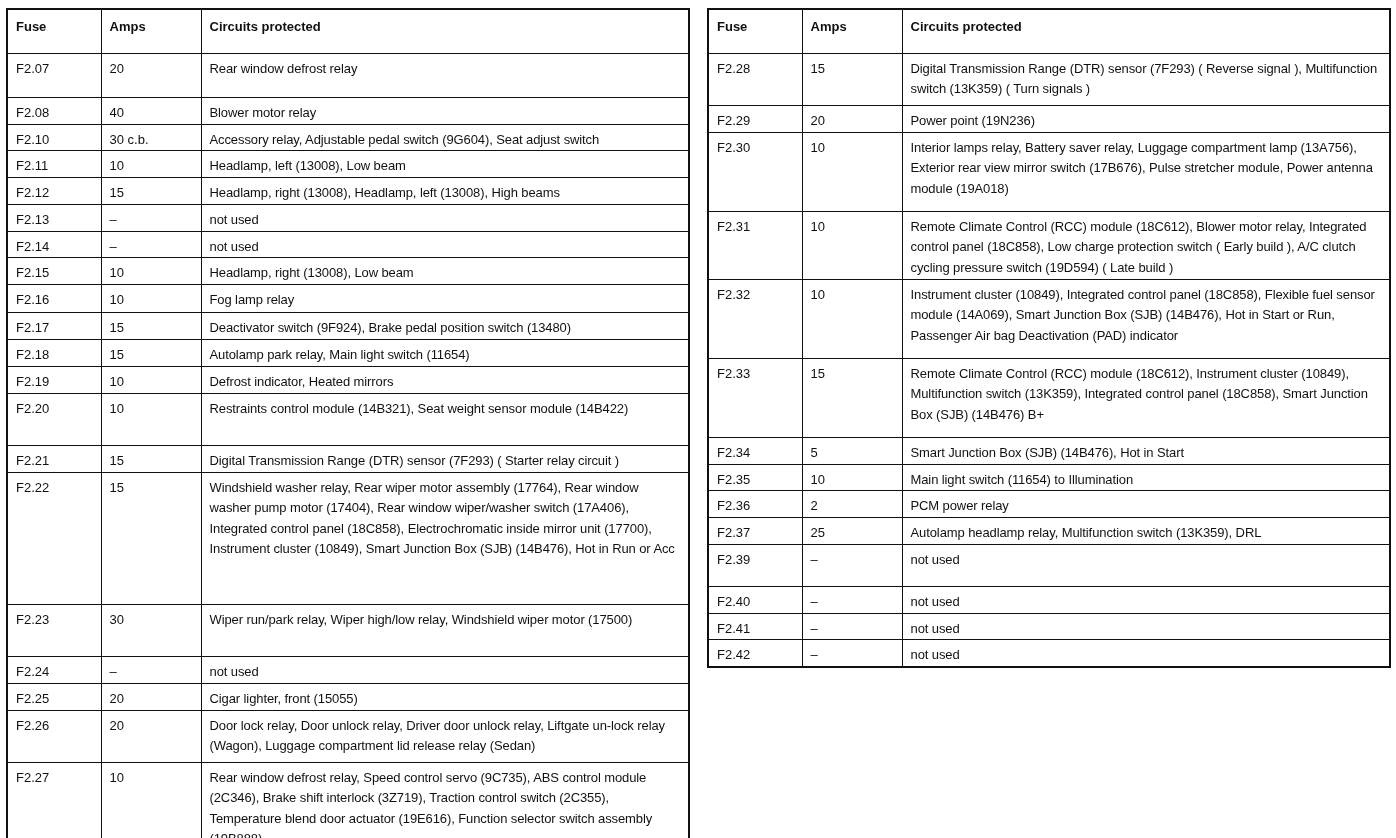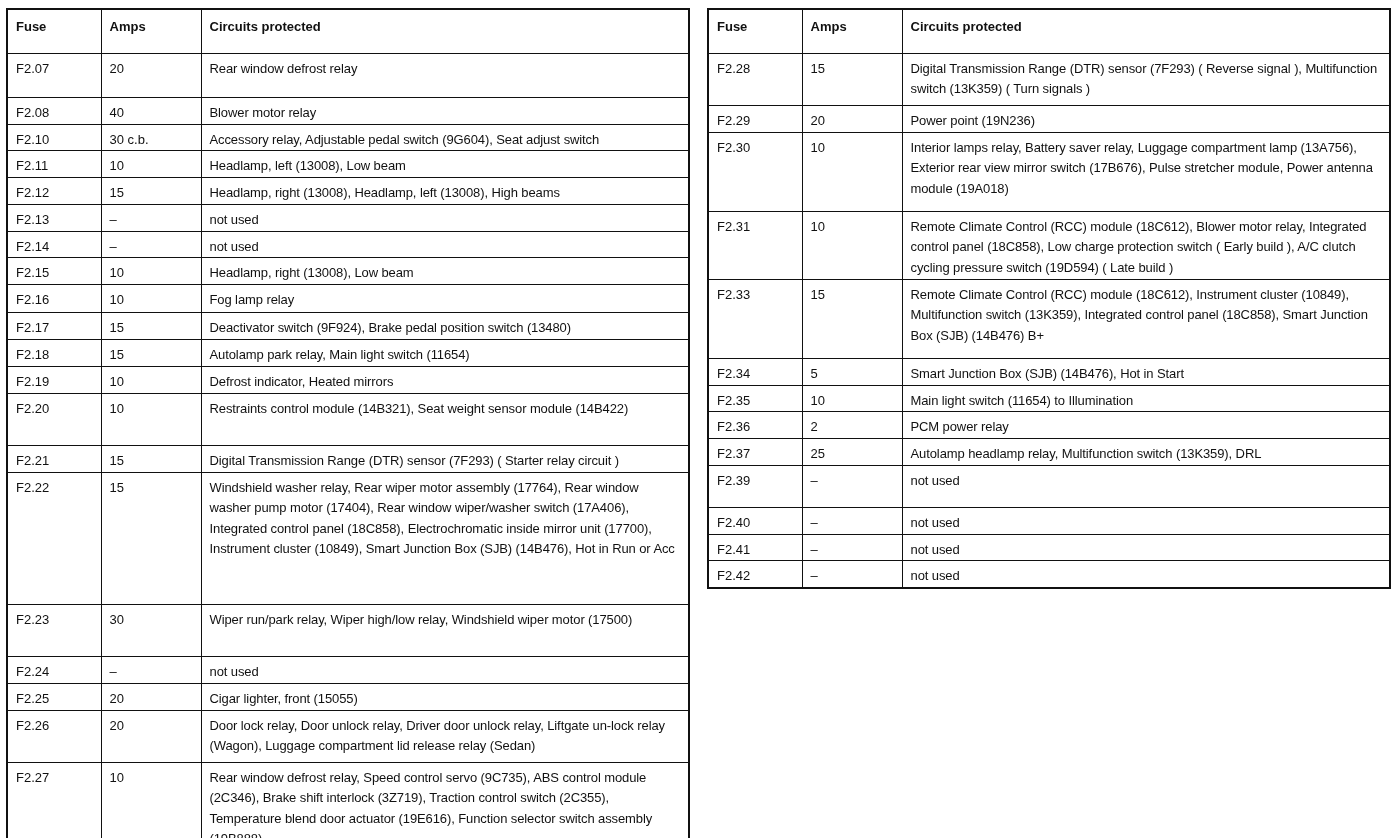--- a/index.html
+++ b/index.html
@@ -165,20 +165,25 @@
       <tr style="height: 79px;">
         <td>F2.30</td>
         <td>10</td>
         <td class="circ">Interior lamps relay, Battery saver relay, Luggage compartment lamp (13A756), Exterior rear view mirror switch (17B676), Pulse stretcher module, Power antenna module (19A018)</td>
       </tr>
       <tr style="height: 68px;">
         <td>F2.31</td>
         <td>10</td>
         <td class="circ">Remote Climate Control (RCC) module (18C612), Blower motor relay, Integrated control panel (18C858), Low charge protection switch ( Early build ), A/C clutch cycling pressure switch (19D594) ( Late build )</td>
       </tr>
+      <tr style="height: 79px;">
+        <td>F2.32</td>
+        <td>10</td>
+        <td class="circ">Instrument cluster (10849), Integrated control panel (18C858), Flexible fuel sensor module (14A069), Smart Junction Box (SJB) (14B476), Hot in Start or Run, Passenger Air bag Deactivation (PAD) indicator</td>
+      </tr>
       <tr style="height: 79px; padding-left: 48px;">
         <td>F2.33</td>
         <td>15</td>
         <td class="circ">Remote Climate Control (RCC) module (18C612), Instrument cluster (10849), Multifunction switch (13K359), Integrated control panel (18C858), Smart Junction Box (SJB) (14B476) B+</td>
       </tr>
       <tr style="height: 27px;">
         <td>F2.34</td>
         <td>5</td>
         <td class="circ">Smart Junction Box (SJB) (14B476), Hot in Start</td>
       </tr>

